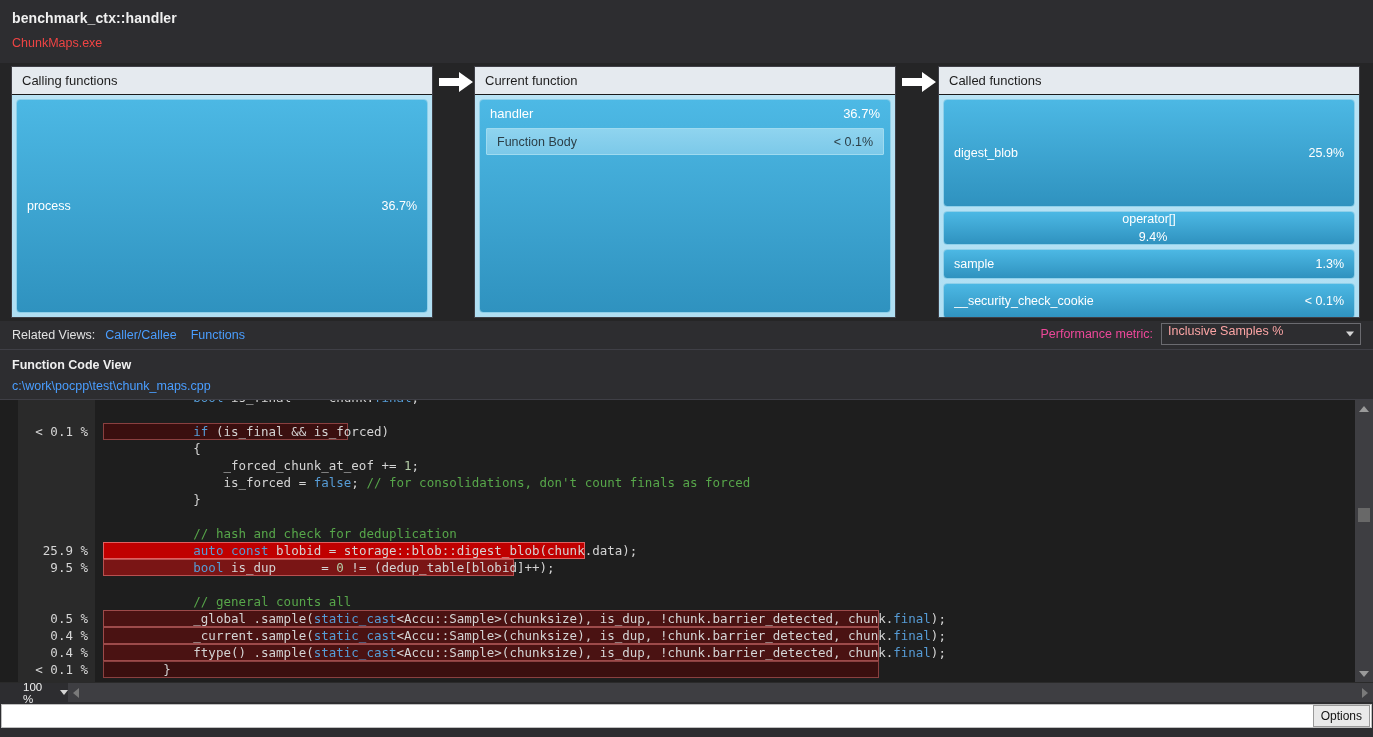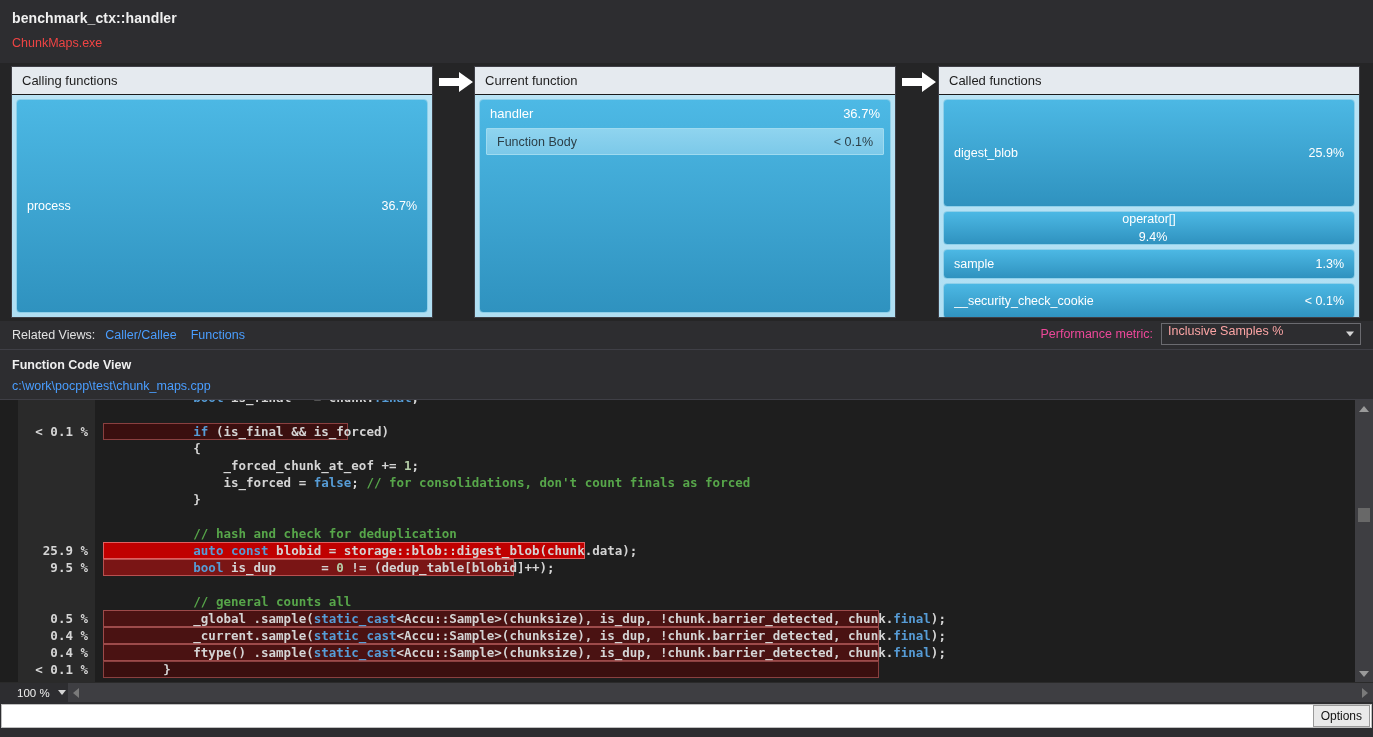--- a/index.html
+++ b/index.html
@@ -163,21 +163,21 @@
     overflow: hidden;
   }
   #code-lines {
     position: relative;
     margin-top: -11px;
     font-family: "DejaVu Sans Mono", monospace;
     font-size: 12.5px;
     line-height: 17px;
     white-space: pre;
   }
-  .cl { position: relative; height: 17px; display: flex; align-items: center; font-weight: bold; }
+  .cl { position: relative; height: 17px; display: flex; align-items: center; }
   .cl .pct {
     position: absolute; left: 0; width: 88px;
     text-align: right;
     color: #d6d6d6;
     font-family: "DejaVu Sans Mono", monospace;
     font-size: 12.5px;
   }
   .cl .hl {
     position: absolute; left: 103px;
     height: 17px;
@@ -220,21 +220,21 @@
   
   #hbar {
     height: 20px; background: #3e3e42;
     display: flex; align-items: center;
     border-top: 1px solid #2a2a2a;
   }
   #zoom-box {
     width: 68px; height: 20px;
     background: #2d2d30;
     display: flex; align-items: center; gap: 4px;
-    padding-left: 17px;
+    padding-left: 23px;
     color: #f0f0f0; font-size: 11.5px;
     flex: 0 0 auto;
   }
   #zoom-box .caret {
     width: 0; height: 0;
     border-left: 4px solid transparent; border-right: 4px solid transparent;
     border-top: 5px solid #d4d4d4; margin-left: 4px;
   }
   #hbar .htrack { flex: 1 1 auto; height: 20px; display:flex; align-items:center; }
   #hbar .hbtn { width: 16px; display: flex; align-items: center; justify-content: center; }

